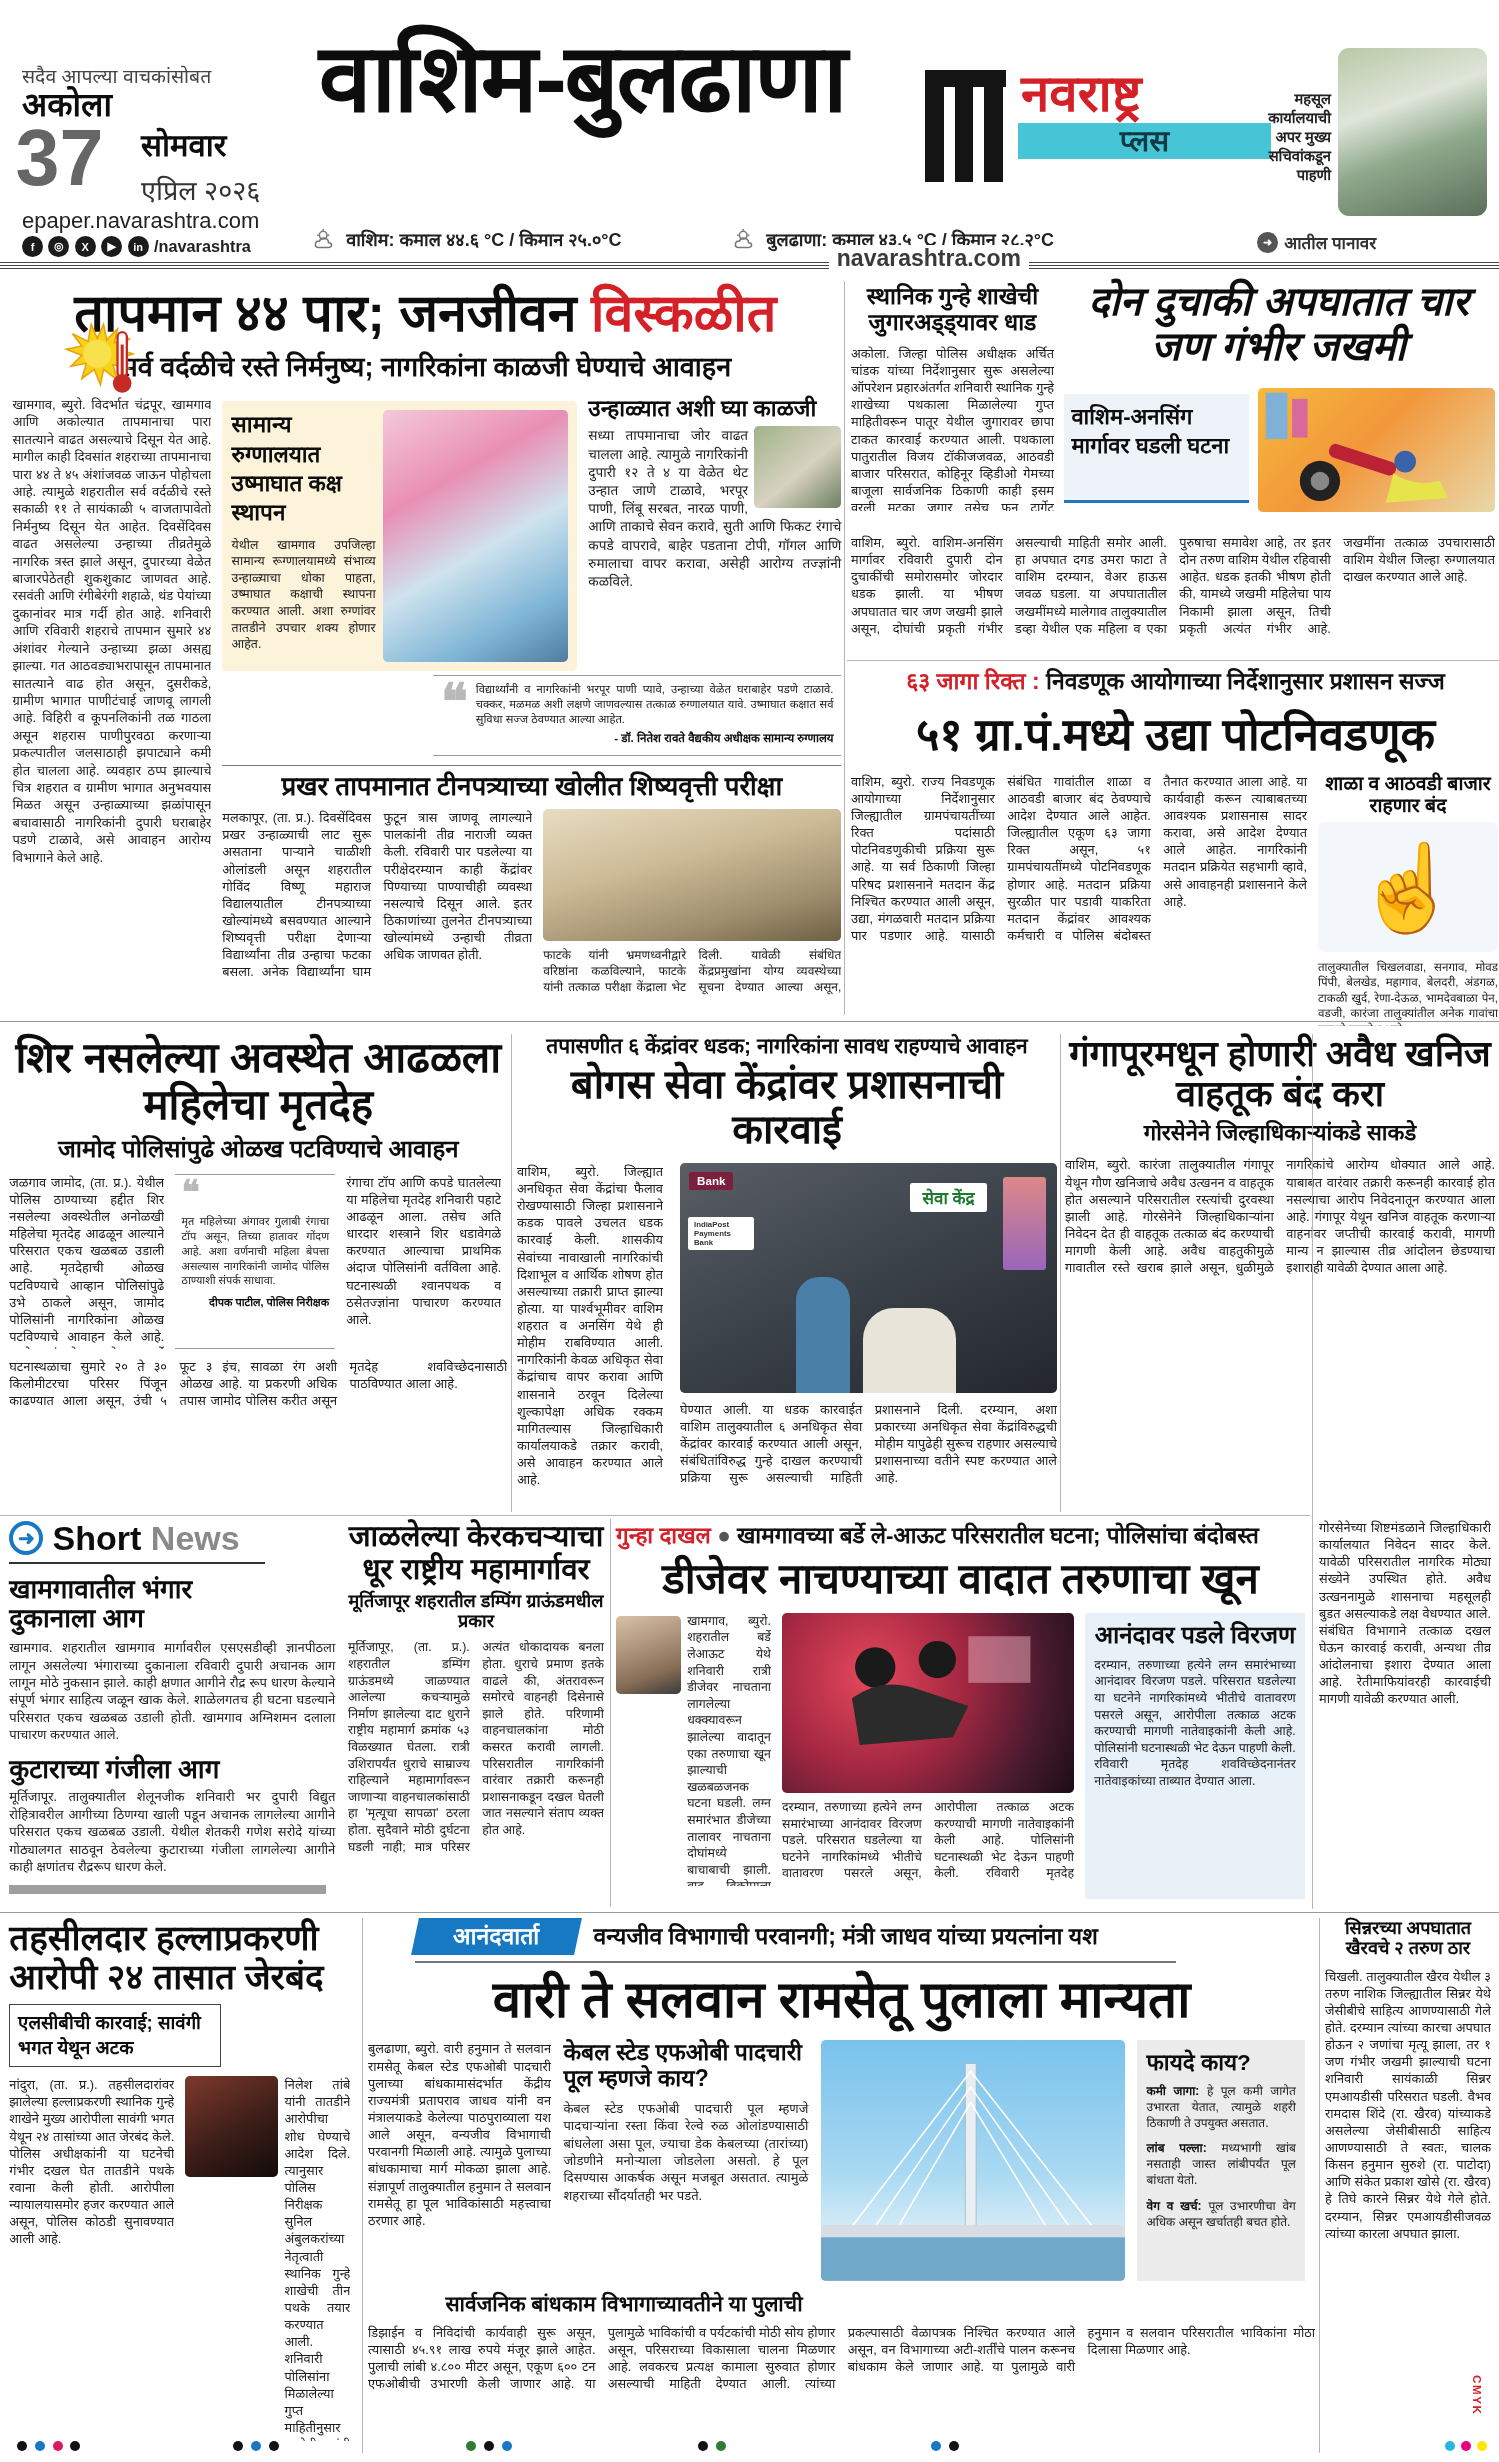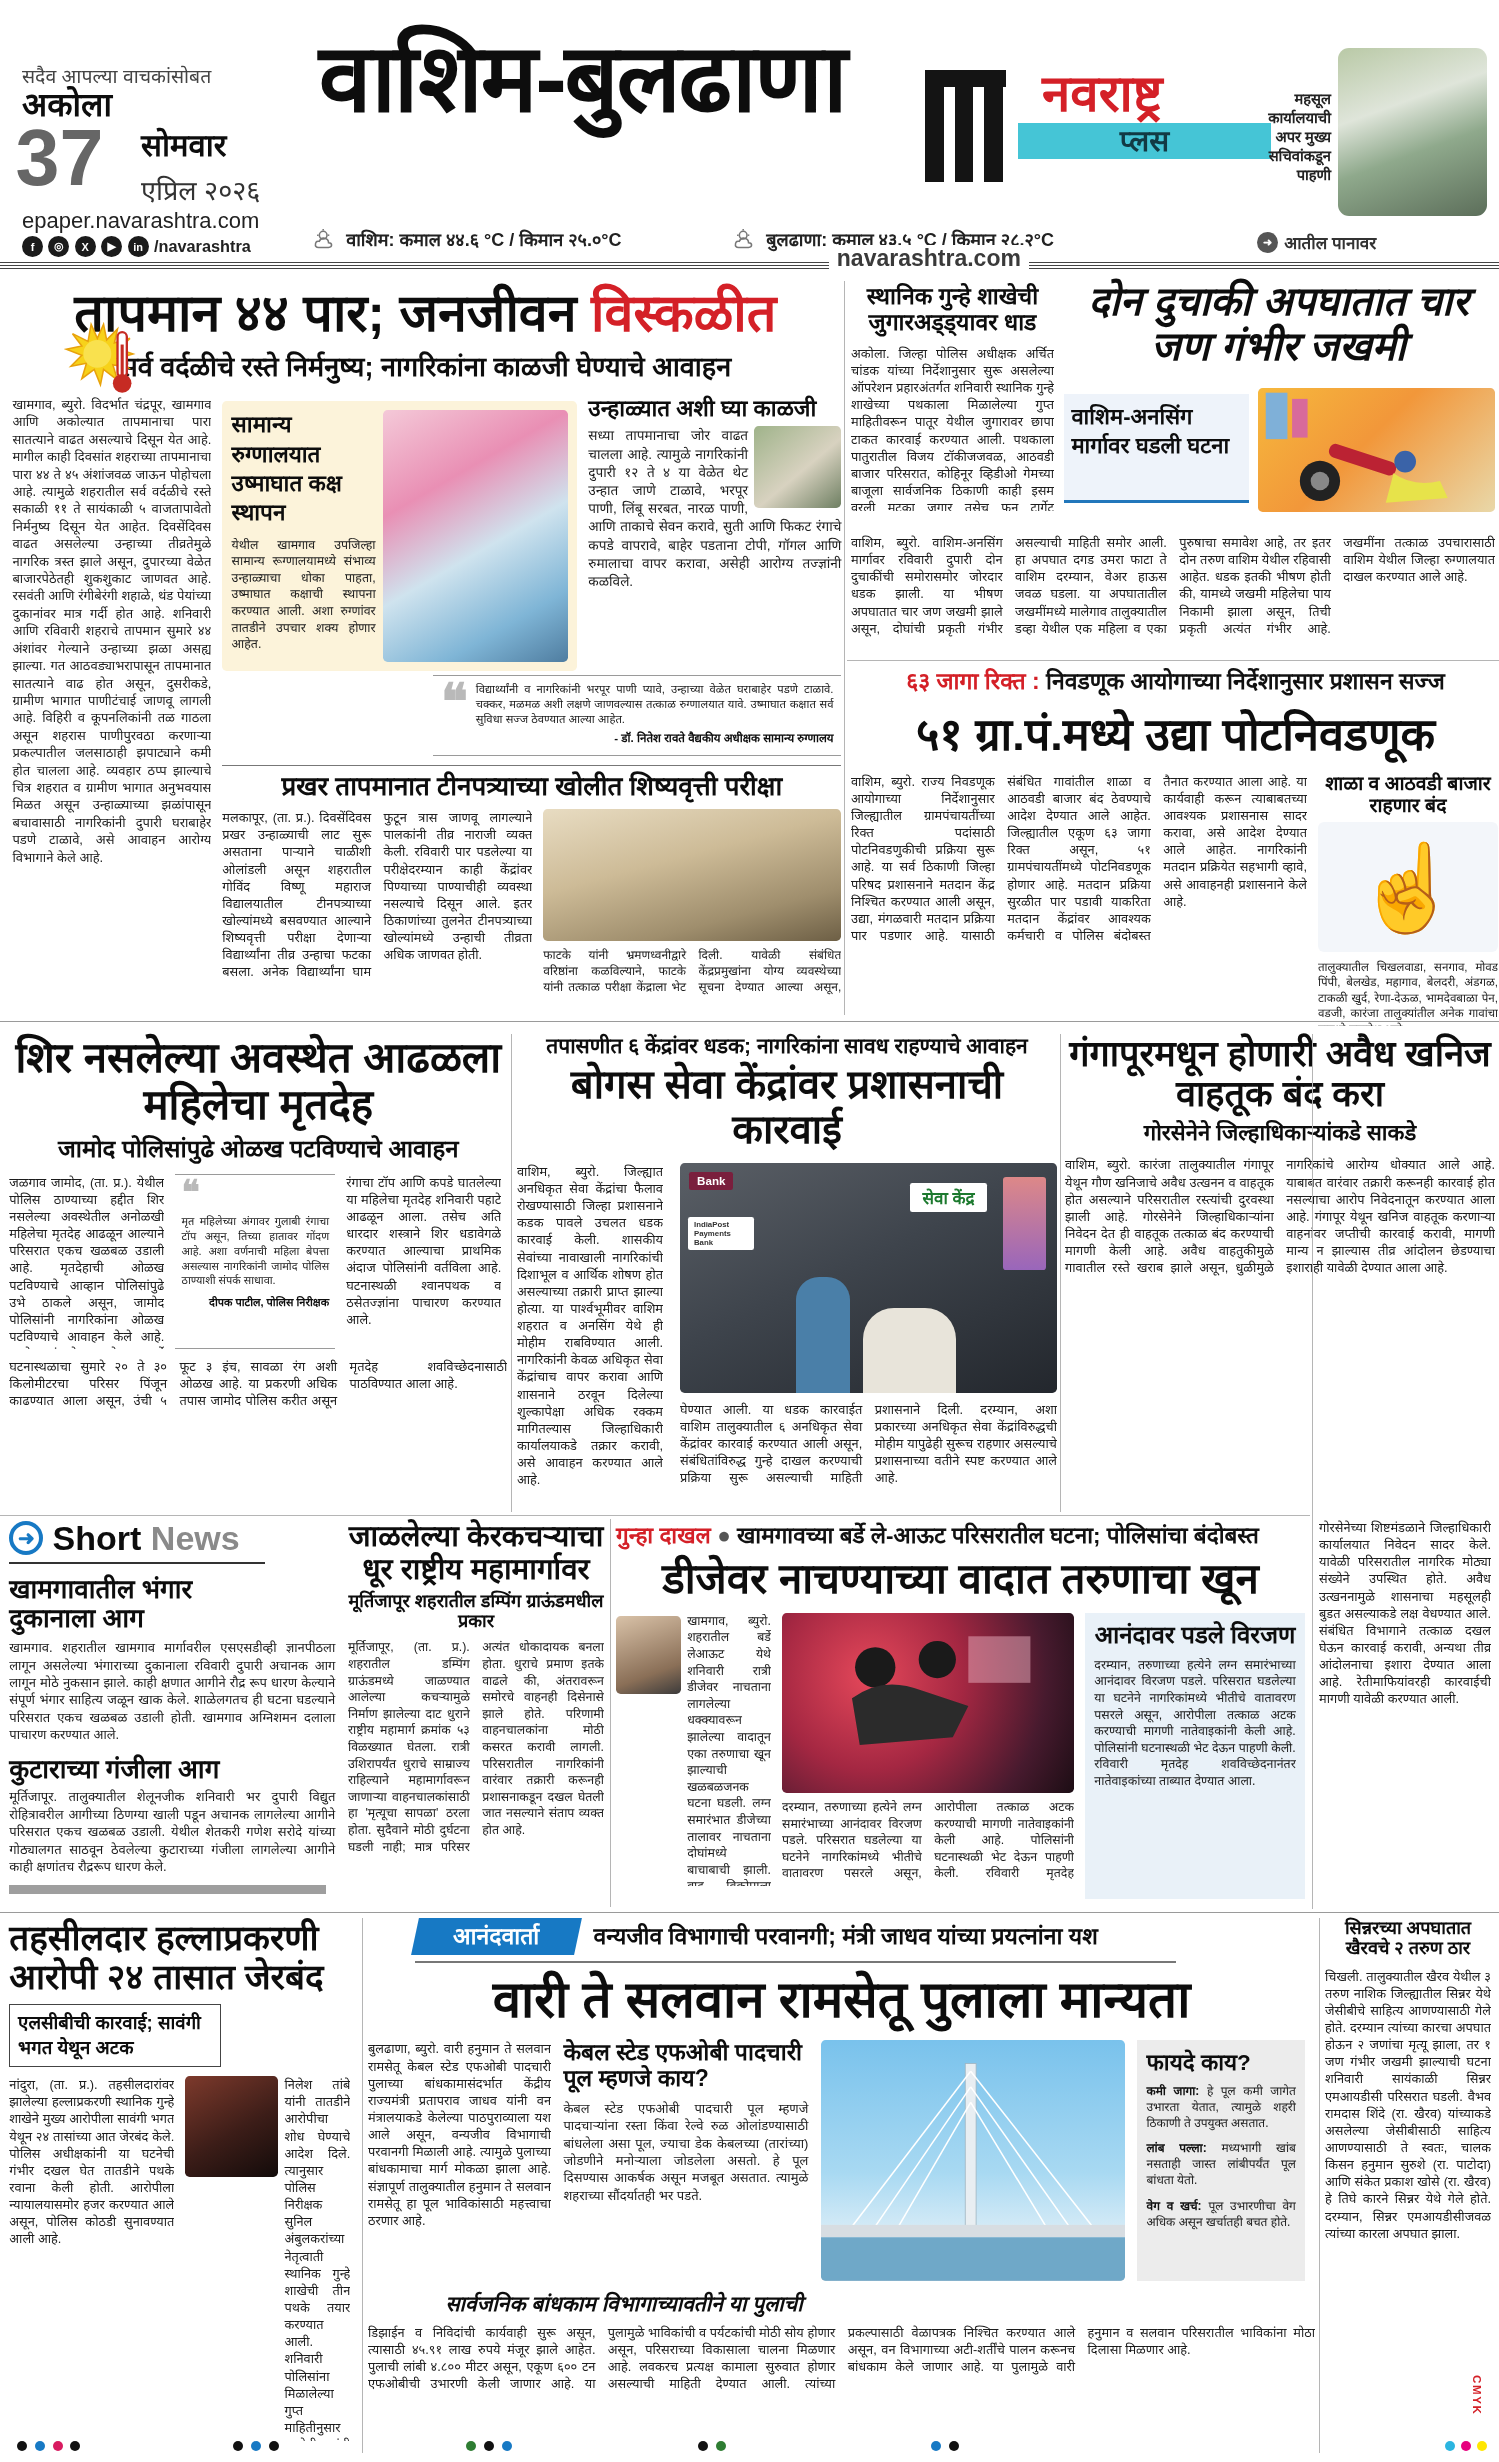--- a/index.html
+++ b/index.html
@@ -75,21 +75,21 @@
     </div>
 
     <div class="abs" style="left:925px;top:70px;width:85px;height:116px;">
       <div style="width:81px;height:17px;background:#141414;"></div>
       <div style="display:flex;gap:11px;margin-top:0;">
         <div style="width:18.6px;height:95px;background:#141414;"></div>
         <div style="width:18.6px;height:95px;background:#141414;"></div>
         <div style="width:18.6px;height:95px;background:#141414;"></div>
       </div>
     </div>
-    <div class="abs hl" style="left:1021px;top:65px;font-size:51px;color:#d42027;font-weight:800;margin-left:21px;">नवराष्ट्र</div>
+    <div class="abs hl" style="left:1021px;top:65px;font-size:51px;color:#d42027;font-weight:800;">नवराष्ट्र</div>
     <div class="abs" style="left:1018px;top:123px;width:253px;height:36px;background:#45c5d6;display:flex;align-items:center;justify-content:center;">
       <span class="hl" style="font-size:29.5px;color:#123a44;">प्लस</span>
     </div>
     <div class="abs hl" style="left:1263px;top:90px;width:68px;font-size:14.7px;text-align:right;line-height:1.3;color:#222;">महसूल कार्यालयाची अपर मुख्य सचिवांकडून पाहणी</div>
     <div class="abs photo" style="left:1338px;top:48px;width:149px;height:168px;border-radius:11px;background:linear-gradient(160deg,#b9c9a6 0%,#dfe5da 35%,#8fa98c 60%,#5c6e5a 100%);"></div>
     <div class="abs" style="left:1257px;top:231px;display:flex;gap:6.2px;align-items:center;">
       <span class="sicon" style="background:#555;">➜</span>
       <span style="font-size:17px;font-weight:bold;color:#333;">आतील पानावर</span>
     </div>
     <div class="abs" style="left:829px;top:245px;font-size:23px;font-weight:bold;color:#3a3a3a;background:#fff;padding:0 7.8px;z-index:2;">navarashtra.com</div>
@@ -343,21 +343,21 @@
             <rect x="0" y="254" width="392" height="56" fill="#6fa8c8"></rect>
           </svg>
       </div>
       <div style="width:168px;height:241px;background:#ececec;padding:9.3px;box-sizing:border-box;">
         <div class="hl" style="font-size:22.5px;">फायदे काय?</div>
         <div class="bodytxt benefit" style="margin-top:7.8px;font-size:12px;"><b>कमी जागा: </b><span>हे पूल कमी जागेत उभारता येतात, त्यामुळे शहरी ठिकाणी ते उपयुक्त असतात.</span></div>
         <div class="bodytxt benefit" style="margin-top:9.3px;font-size:12px;"><b>लांब पल्ला: </b><span>मध्यभागी खांब नसताही जास्त लांबीपर्यंत पूल बांधता येतो.</span></div>
         <div class="bodytxt benefit" style="margin-top:9.3px;font-size:12px;"><b>वेग व खर्च: </b><span>पूल उभारणीचा वेग अधिक असून खर्चातही बचत होते.</span></div>
       </div>
     </div>
-    <div class="hl center" style="font-size:21px;margin-top:11px;width:466px;margin-left:23px;font-style:italic;">सार्वजनिक बांधकाम विभागाच्यावतीने या पुलाची</div>
+    <div class="hl center" style="font-size:21px;margin-top:11px;width:466px;margin-left:23px;">सार्वजनिक बांधकाम विभागाच्यावतीने या पुलाची</div>
     <div class="bodytxt cols4" style="margin-top:7.8px;height:116px;overflow:hidden;font-size:12.8px;">डिझाईन व निविदांची कार्यवाही सुरू असून, त्यासाठी ४५.९१ लाख रुपये मंजूर झाले आहेत. पुलाची लांबी ४.८०० मीटर असून, एकूण ६०० टन एफओबीची उभारणी केली जाणार आहे. या पुलामुळे भाविकांची व पर्यटकांची मोठी सोय होणार असून, परिसराच्या विकासाला चालना मिळणार आहे. लवकरच प्रत्यक्ष कामाला सुरुवात होणार असल्याची माहिती देण्यात आली. त्यांच्या प्रकल्पासाठी वेळापत्रक निश्चित करण्यात आले असून, वन विभागाच्या अटी-शर्तींचे पालन करूनच बांधकाम केले जाणार आहे. या पुलामुळे वारी हनुमान व सलवान परिसरातील भाविकांना मोठा दिलासा मिळणार आहे.</div>
   </div>
 
   <div class="abs vline" style="left:1319px;top:1918px;height:535px;"></div>
 
   <div class="abs" style="left:1325px;top:1918px;width:166px;height:535px;">
     <div class="hl center" style="font-size:18px;">सिन्नरच्या अपघातात खैरवचे २ तरुण ठार</div>
     <div class="bodytxt" style="margin-top:9.3px;font-size:12.8px;height:450px;overflow:hidden;">चिखली. तालुक्यातील खैरव येथील ३ तरुण नाशिक जिल्ह्यातील सिन्नर येथे जेसीबीचे साहित्य आणण्यासाठी गेले होते. दरम्यान त्यांच्या कारचा अपघात होऊन २ जणांचा मृत्यू झाला, तर १ जण गंभीर जखमी झाल्याची घटना शनिवारी सायंकाळी सिन्नर एमआयडीसी परिसरात घडली. वैभव रामदास शिंदे (रा. खैरव) यांच्याकडे असलेल्या जेसीबीसाठी साहित्य आणण्यासाठी ते स्वतः, चालक किसन हनुमान सुरुशे (रा. पाटोदा) आणि संकेत प्रकाश खोसे (रा. खैरव) हे तिघे कारने सिन्नर येथे गेले होते. दरम्यान, सिन्नर एमआयडीसीजवळ त्यांच्या कारला अपघात झाला.</div>
   </div>
 

